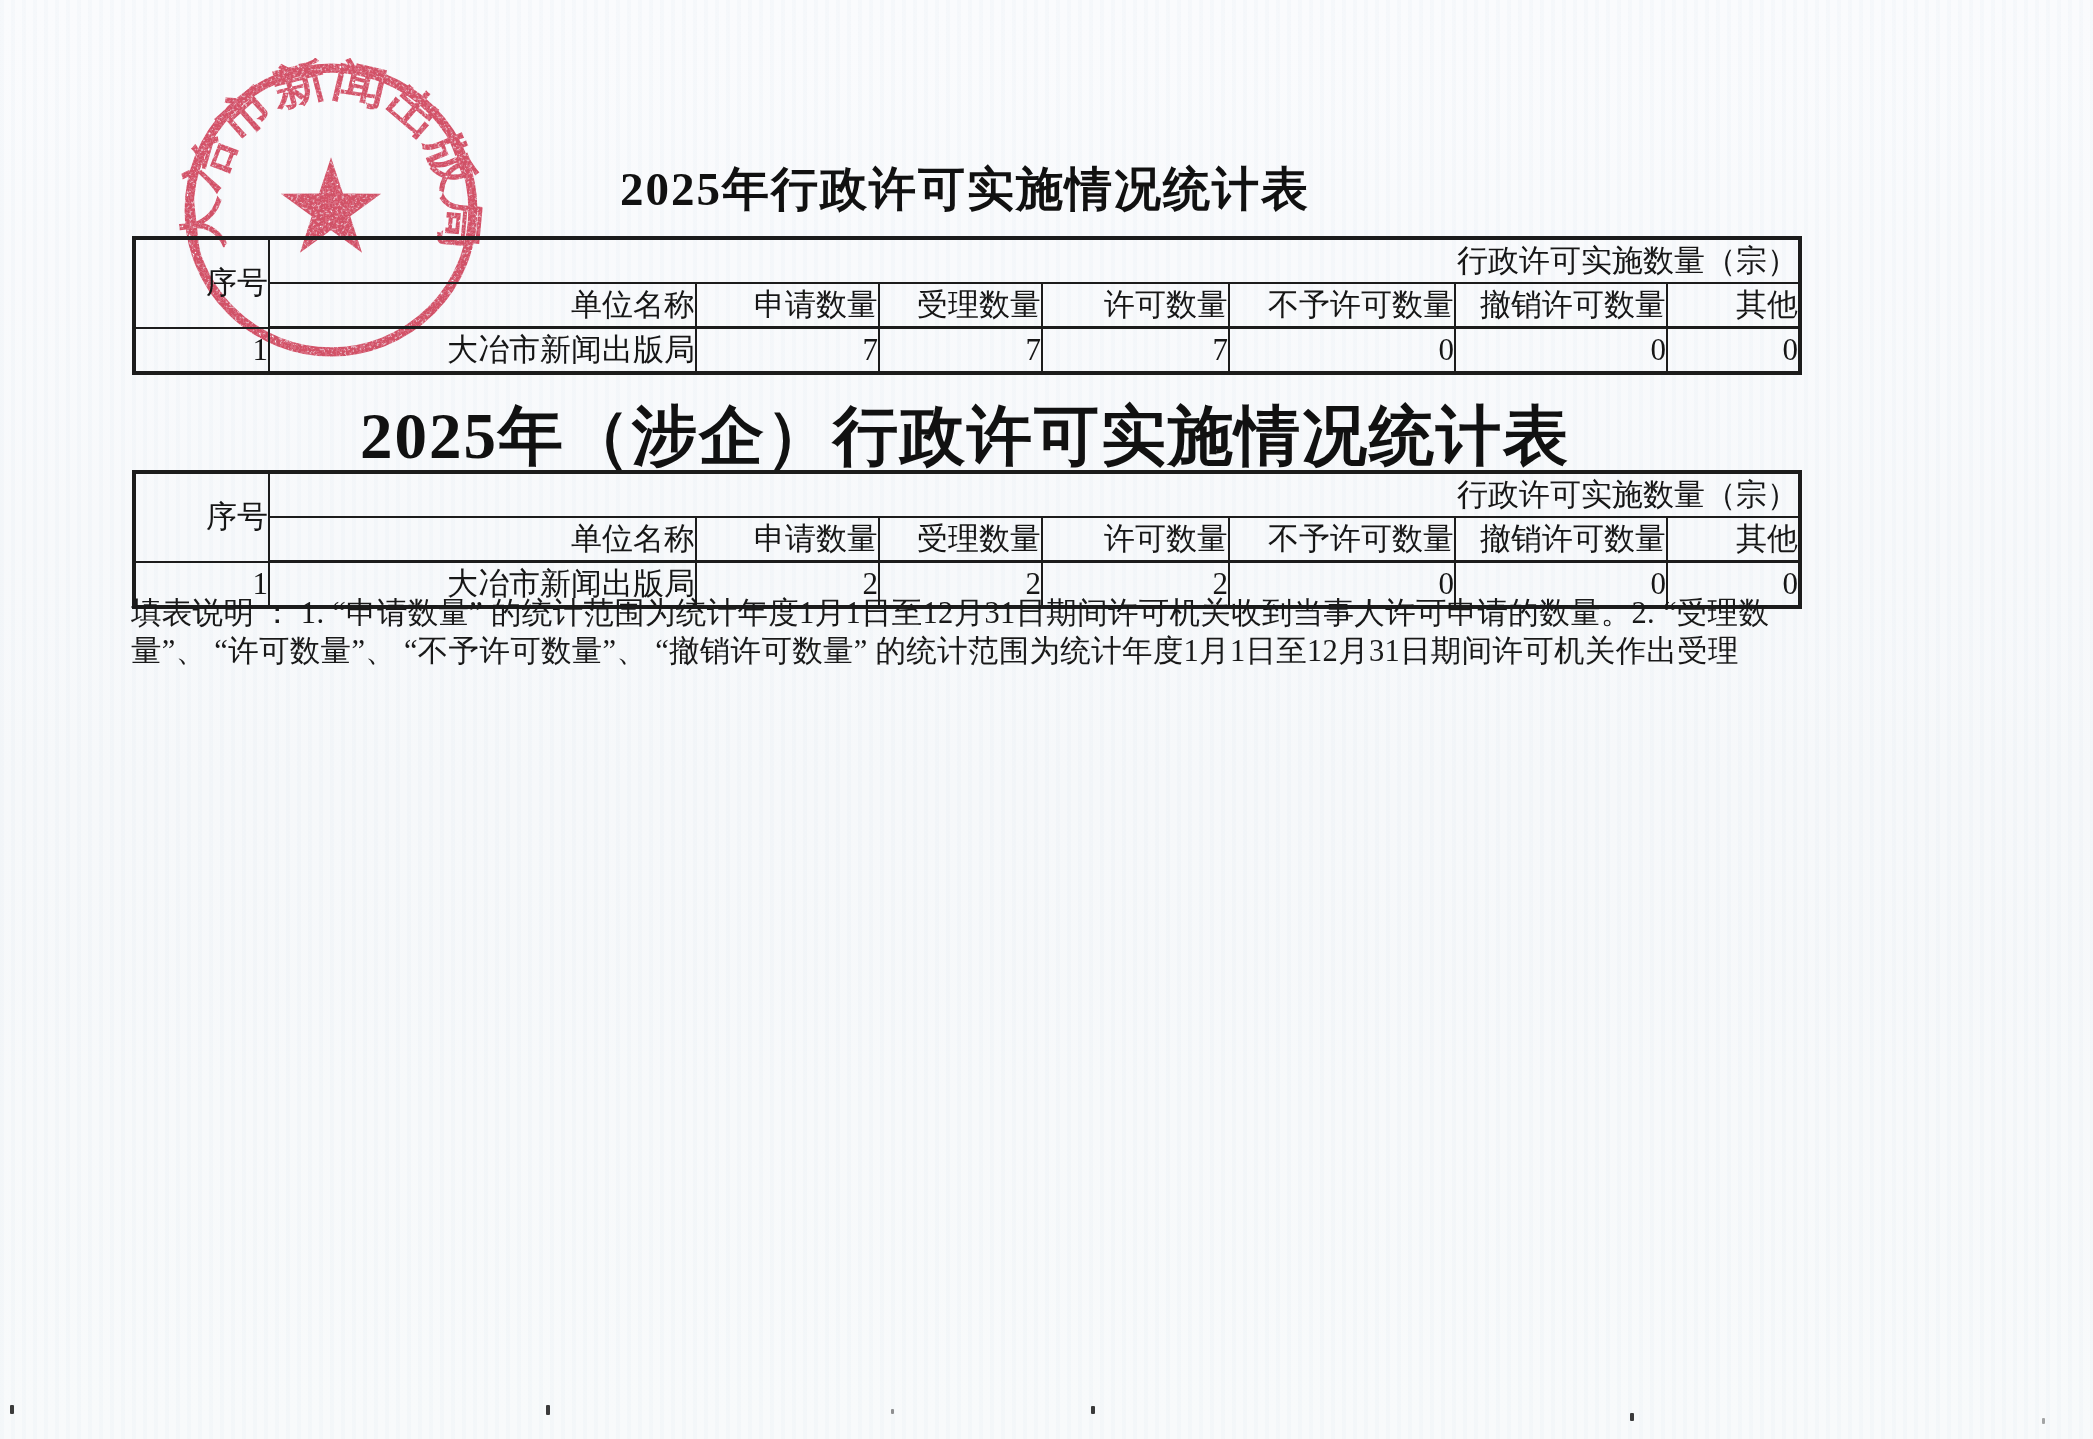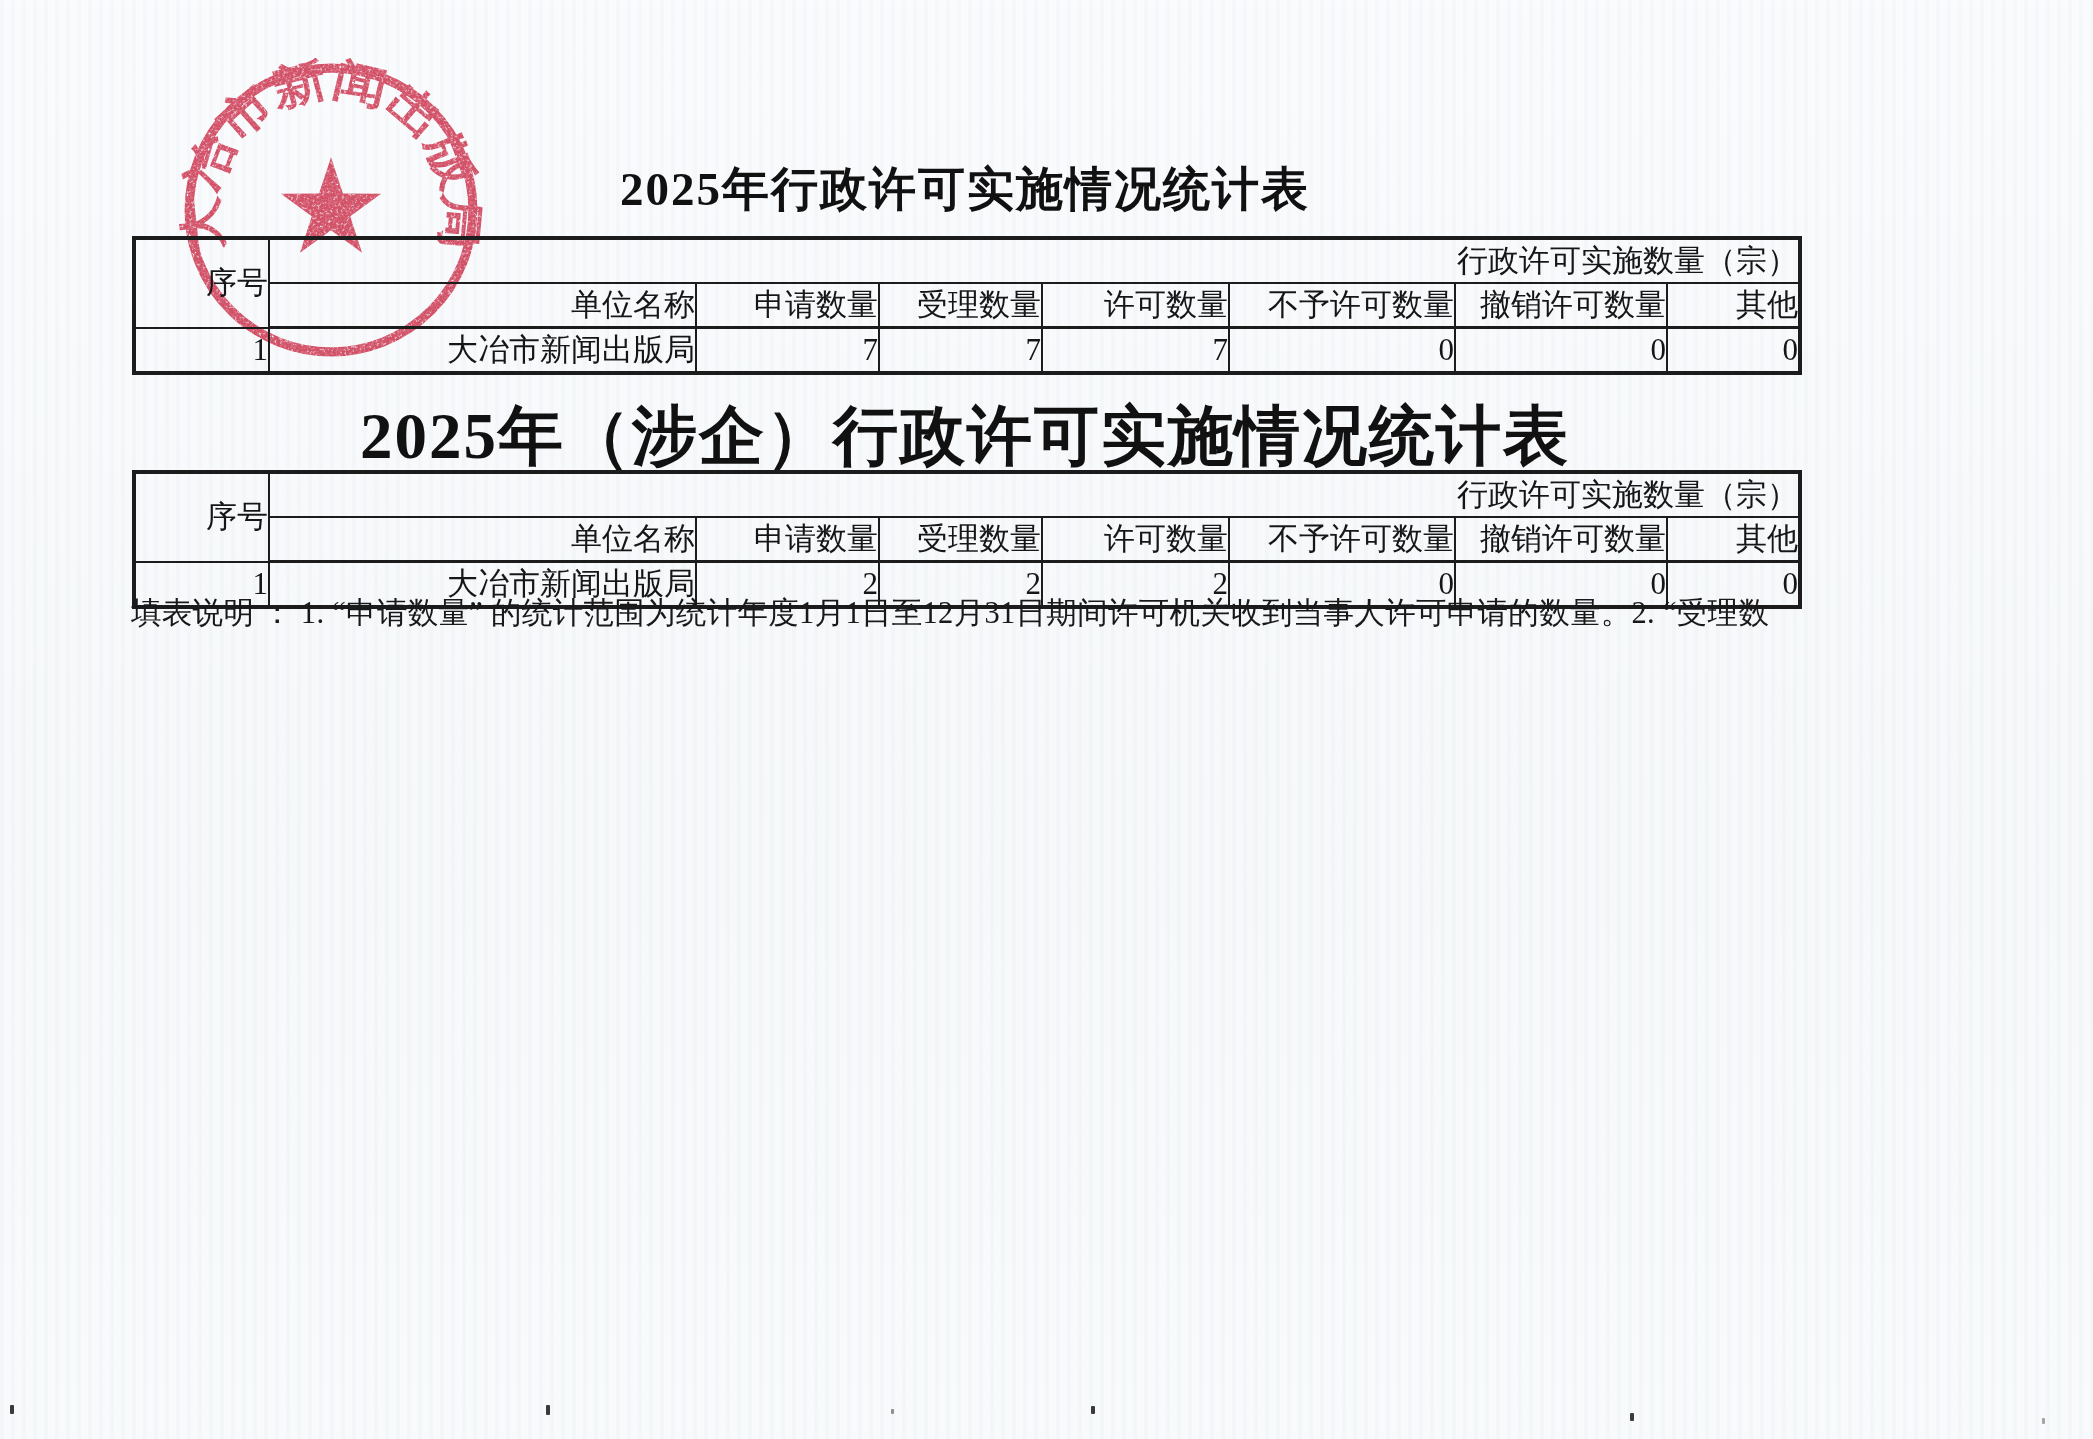--- a/index.html
+++ b/index.html
@@ -34,21 +34,21 @@
     border:4px solid #1c1c1c;
   }
   #t1{top:236px;}
   #t2{top:470px;}
   table.stats td{
     border:2px solid #1c1c1c;
     padding:0;vertical-align:middle;
     overflow:hidden;white-space:nowrap;
   }
   tr.r1 td{height:34px;}
-  tr.r2 td{height:32px;border-bottom-width:3px;}
+  tr.r2 td{height:32px;border-bottom-width:3px;border-radius:21px;}
   tr.r3 td{height:34px;}
   .note{
     position:absolute;left:131px;top:594px;width:1690px;
     font-size:30.5px;line-height:38px;letter-spacing:0.3px;color:#191919;
   }
   .stamp{
     position:absolute;left:179px;top:58px;
     mix-blend-mode:multiply;opacity:0.92;
   }
   .speck{position:absolute;background:#3b3b3b;border-radius:1px;}
@@ -153,20 +153,21 @@
         <td>2</td>
         <td>0</td>
         <td>0</td>
         <td>0</td>
       </tr>
     </tbody>
   </table>
 
   <div class="note">
     <div>填表说明 ：  1. “申请数量” 的统计范围为统计年度1月1日至12月31日期间许可机关收到当事人许可申请的数量。2. “受理数</div>
+    <div>量”、 “许可数量”、 “不予许可数量”、 “撤销许可数量” 的统计范围为统计年度1月1日至12月31日期间许可机关作出受理</div>
   </div>
 
   <div class="speck" style="left:10px;top:1405px;width:4px;height:9px;"></div>
   <div class="speck" style="left:546px;top:1405px;width:4px;height:10px;"></div>
   <div class="speck" style="left:891px;top:1409px;width:3px;height:5px;opacity:.55;"></div>
   <div class="speck" style="left:1091px;top:1406px;width:4px;height:8px;"></div>
   <div class="speck" style="left:1630px;top:1413px;width:4px;height:8px;"></div>
   <div class="speck" style="left:2042px;top:1418px;width:3px;height:6px;opacity:.45;"></div>
 
 </div>

